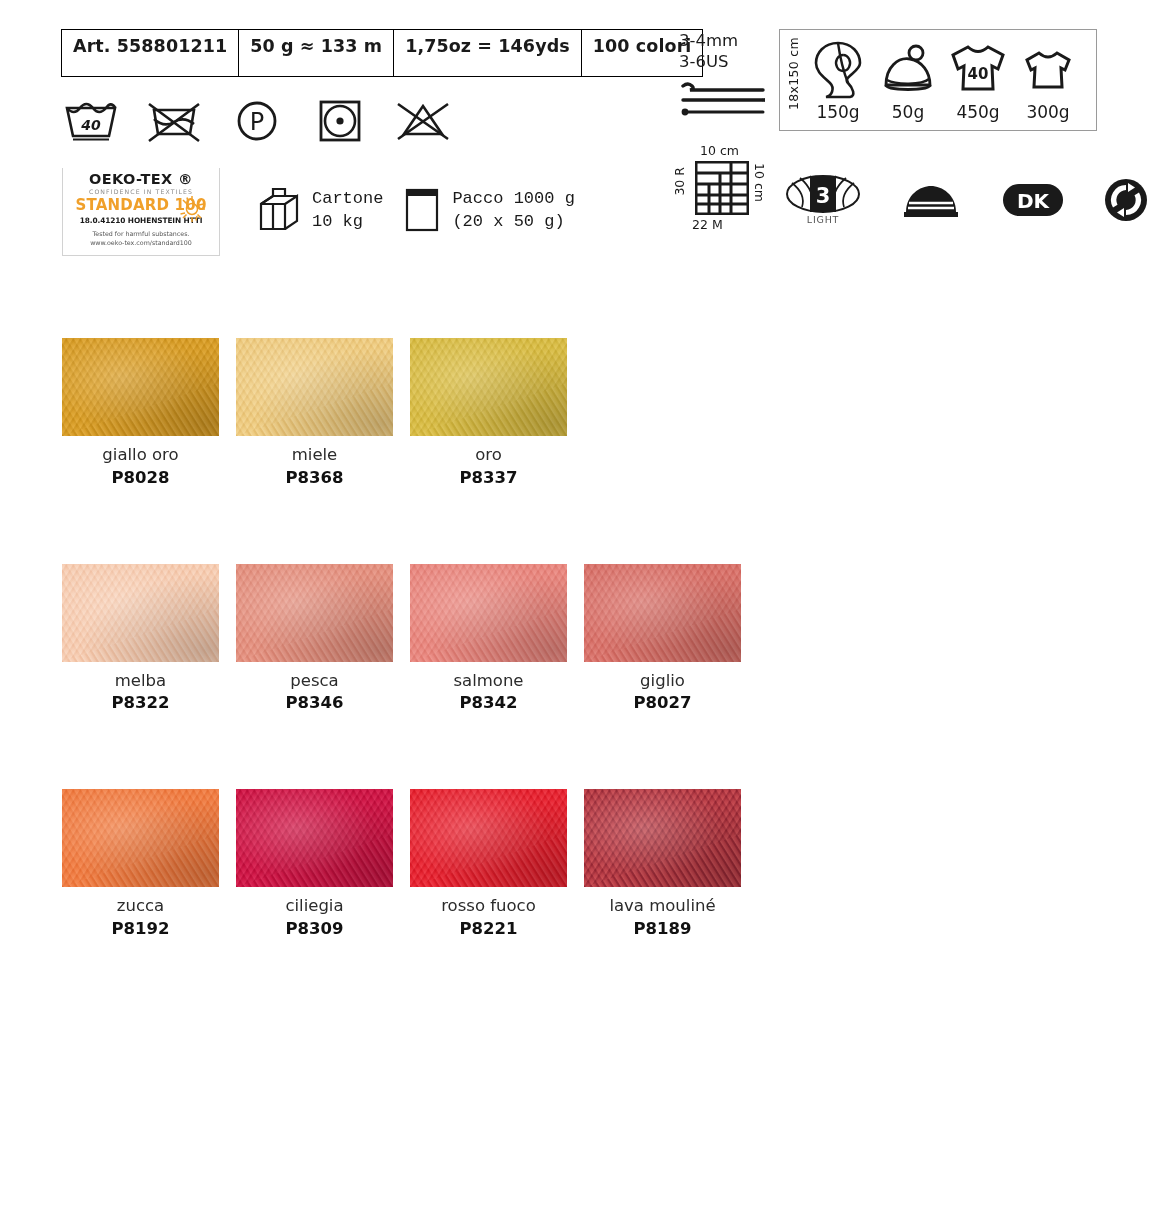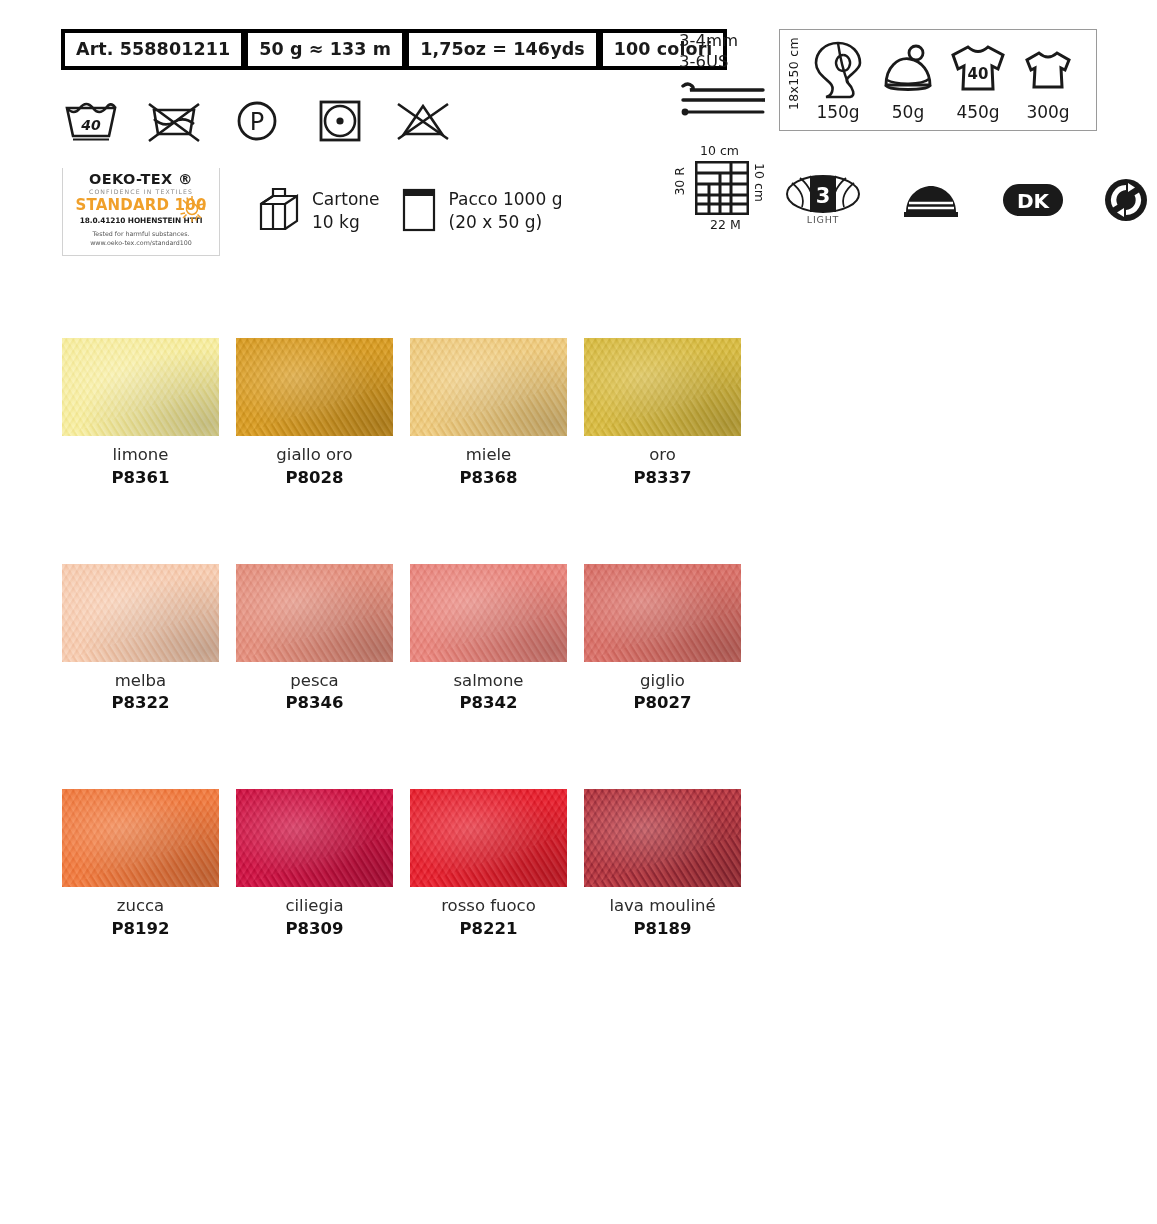--- a/index.html
+++ b/index.html
@@ -2,21 +2,21 @@
 <html><head>
 <meta charset="utf-8">
 <style>
   html,body{margin:0;padding:0;background:#ffffff;}
   body{width:1157px;height:1224px;position:relative;
        font-family:"DejaVu Sans","Liberation Sans",sans-serif;
        color:#1a1a1a;-webkit-font-smoothing:antialiased;}
 
   
   #spec-bar{position:absolute;left:62px;top:29px;display:flex;}
-  #spec-bar .cell{border:4px solid #000000;padding:6px 11px 7px 11px;
+  #spec-bar .cell{border:1px solid #000000;padding:6px 11px 20px 11px;
         font-size:17.5px;font-weight:700;letter-spacing:.1px;
         white-space:nowrap;margin-left:-1px;line-height:1.15;}
 
   
   #care-row{position:absolute;left:62px;top:96px;display:flex;align-items:flex-end;gap:25px;}
   .care{width:58px;height:50px;}
 
   
   #oeko{position:absolute;left:62px;top:168px;width:158px;height:88px;
         border-left:1px solid #d2d2d2;border-right:1px solid #d2d2d2;
@@ -26,21 +26,21 @@
   #oeko .ot-1{font-size:14.5px;font-weight:700;letter-spacing:.4px;color:#1a1a1a;}
   #oeko .ot-2{font-size:6.2px;letter-spacing:1.1px;color:#8b8b8b;margin-top:1px;}
   #oeko .ot-3{font-size:15px;font-weight:700;letter-spacing:.2px;color:#f0a02a;margin-top:1px;}
   #oeko .ot-4{font-size:7.4px;font-weight:700;letter-spacing:-.1px;color:#1a1a1a;margin-top:2px;}
   #oeko .ot-5{font-size:6.3px;color:#555;margin-top:4px;line-height:1.45;text-align:center;}
   #oeko .sun{position:absolute;right:12px;top:26px;}
 
   
   #pack{position:absolute;left:255px;top:186px;display:flex;gap:18px;align-items:flex-start;}
   .pk{display:flex;align-items:flex-start;gap:9px;}
-  .pk .txt{font-size:17px;line-height:1.33;white-space:nowrap;padding-top:2px;}
+  .pk .txt{font-size:17px;line-height:1.33;white-space:nowrap;padding-top:2px;font-family:Liberation Mono, monospace;}
 
   
   #needles{position:absolute;left:679px;top:30px;}
   #needles .nsize{font-size:16.5px;line-height:1.28;white-space:nowrap;}
 
   
   #gauge{position:absolute;left:672px;top:143px;width:100px;height:92px;}
   .gx{font-size:12.5px;}
 
   
@@ -154,21 +154,21 @@
     <path d="M86 20 L80 22 L86 24 Z" fill="#1a1a1a"></path>
     <circle cx="6" cy="34" r="3.4" fill="#1a1a1a"></circle>
     <path d="M8 34 L84 34" stroke="#1a1a1a" stroke-width="3" stroke-linecap="round"></path>
   </svg>
 </div>
 
 <div id="gauge">
   <div style="position:absolute;left:28px;top:0;" class="gx">10 cm</div>
   <div style="position:absolute;left:0;top:24px;writing-mode:vertical-rl;transform:rotate(180deg);" class="gx">30 R</div>
   <div style="position:absolute;left:80px;top:20px;writing-mode:vertical-rl;" class="gx">10 cm</div>
-  <div style="position:absolute;left:38px;top:74px;" class="gx">22 M</div>
+  <div style="position:absolute;left:20px;top:74px;" class="gx">22 M</div>
   <svg style="position:absolute;left:23px;top:18px;" width="54" height="54" viewBox="0 0 54 54">
     <rect x="1" y="1" width="52" height="52" fill="none" stroke="#1a1a1a" stroke-width="3"></rect>
     <path d="M1 12 L53 12 M1 23 L53 23 M1 34 L53 34 M1 43 L53 43" stroke="#1a1a1a" stroke-width="3"></path>
     <path d="M36 1 L36 53 M25 12 L25 53 M14 23 L14 53" stroke="#1a1a1a" stroke-width="3"></path>
   </svg>
 </div>
 
 <div id="usage">
   <div class="vert">18x150 cm</div>
   <div class="garment">
@@ -228,29 +228,20 @@
     <path d="M22 7 a15 15 0 0 0 -13 22.5 l4.5 -2.8 A10 10 0 0 1 22 12 Z" fill="#fff"></path>
     <path d="M24 5 L24 14 L31 9.5 Z" fill="#fff"></path>
     <path d="M22 37 a15 15 0 0 0 13 -22.5 l-4.5 2.8 A10 10 0 0 1 22 32 Z" fill="#fff"></path>
     <path d="M20 39 L20 30 L13 34.5 Z" fill="#fff"></path>
   </svg>
 </div>
 
 <div id="grid">
     <div class="row">
       <div class="swatch-cell">
-        <div class="swatch" style="background: rgb(246, 237, 160);">
-          <div class="tex" style="background: repeating-linear-gradient(58deg, rgb(239, 226, 138) 0px, rgb(239, 226, 138) 1px, rgb(250, 244, 189) 2px, rgb(246, 237, 160) 5px, rgb(239, 226, 138) 6px); opacity: 0.72;"></div>
-          <div class="tex" style="background: repeating-linear-gradient(-58deg, rgb(239, 226, 138) 0px, rgb(239, 226, 138) 1px, rgb(250, 244, 189) 2px, rgb(246, 237, 160) 5px, rgb(239, 226, 138) 6px); opacity: 0.45; clip-path: polygon(0px 0px, 100% 0px, 100% 46%, 0px 100%);"></div>
-          <div class="tex" style="background: radial-gradient(at 38% 40%, rgba(255, 255, 255, 0.22), rgba(0, 0, 0, 0) 58%), radial-gradient(at 92% 88%, rgba(0, 0, 0, 0.2), rgba(0, 0, 0, 0) 62%);"></div>
-        </div>
-        <div class="sw-name">limone</div>
-        <div class="sw-code">P8361</div>
-      </div>
-      <div class="swatch-cell">
         <div class="swatch" style="background: rgb(215, 156, 38);">
           <div class="tex" style="background: repeating-linear-gradient(58deg, rgb(198, 140, 25) 0px, rgb(198, 140, 25) 1px, rgb(230, 176, 68) 2px, rgb(215, 156, 38) 5px, rgb(198, 140, 25) 6px); opacity: 0.72;"></div>
           <div class="tex" style="background: repeating-linear-gradient(-58deg, rgb(198, 140, 25) 0px, rgb(198, 140, 25) 1px, rgb(230, 176, 68) 2px, rgb(215, 156, 38) 5px, rgb(198, 140, 25) 6px); opacity: 0.45; clip-path: polygon(0px 0px, 100% 0px, 100% 46%, 0px 100%);"></div>
           <div class="tex" style="background: radial-gradient(at 38% 40%, rgba(255, 255, 255, 0.22), rgba(0, 0, 0, 0) 58%), radial-gradient(at 92% 88%, rgba(0, 0, 0, 0.2), rgba(0, 0, 0, 0) 62%);"></div>
         </div>
         <div class="sw-name">giallo oro</div>
         <div class="sw-code">P8028</div>
       </div>
       <div class="swatch-cell">
         <div class="swatch" style="background: rgb(238, 203, 128);">

